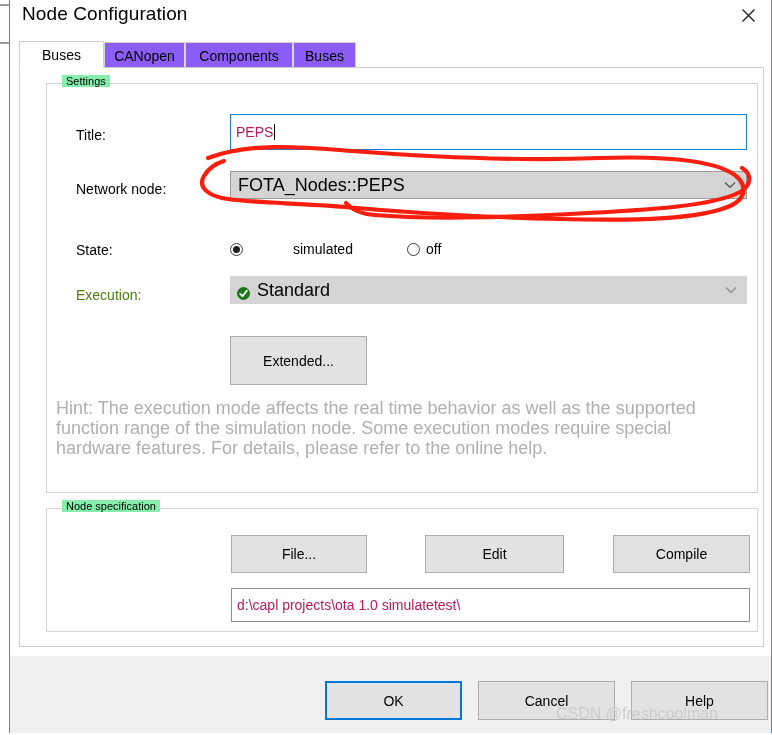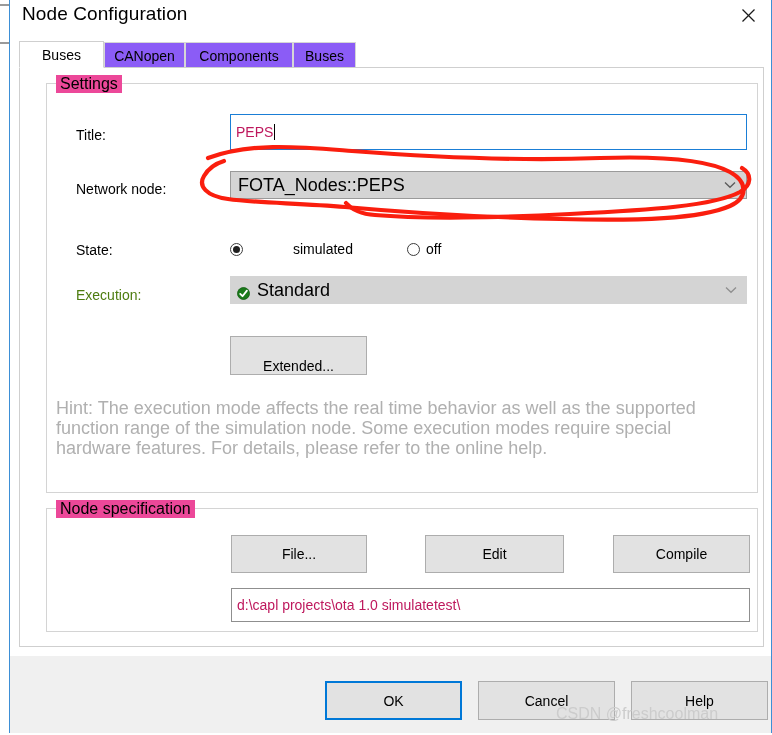--- a/index.html
+++ b/index.html
@@ -123,24 +123,24 @@
   
   .group-box {
     position: absolute;
     box-sizing: border-box;
     border: 1px solid #d4d4d4;
     background: transparent;
   }
   .group-title {
     position: absolute;
     top: -9px;
-    left: 9px;
-    background: #ec4899;
+    left: 15px;
+    background: #86efac;
     padding: 0 4px;
-    font-size: 16px;
+    font-size: 11px;
     color: #000;
     white-space: nowrap;
   }
 
   #settings-group {
     left: 26px;
     top: 15px;
     width: 712px;
     height: 410px;
   }
@@ -385,21 +385,21 @@
           </svg>
         </span>
         <span>Standard</span>
         <span class="chev">
           <svg width="12" height="8" viewBox="0 0 12 8" aria-hidden="true">
             <polyline points="1,1.5 6,6.3 11,1.5" fill="none" stroke="#8f8f8f" stroke-width="1.3"></polyline>
           </svg>
         </span>
       </div>
 
-      <div class="push-button" style="left:183px; top:252px; width:137px; height:39px;align-items:flex-end;">
+      <div class="push-button" style="left:183px; top:252px; width:137px; height:49px;">
         <span>Extended...</span>
       </div>
     </div>
 
     <div id="hint-text">Hint: The execution mode affects the real time behavior as well as the supported function range of the simulation node. Some execution modes require special hardware features. For details, please refer to the online help.</div>
 
     <div class="group-box" id="nodespec-group">
       <div class="group-title">Node specification</div>
 
       <div class="push-button" style="left:184px; top:26px; width:136px; height:38px;">

